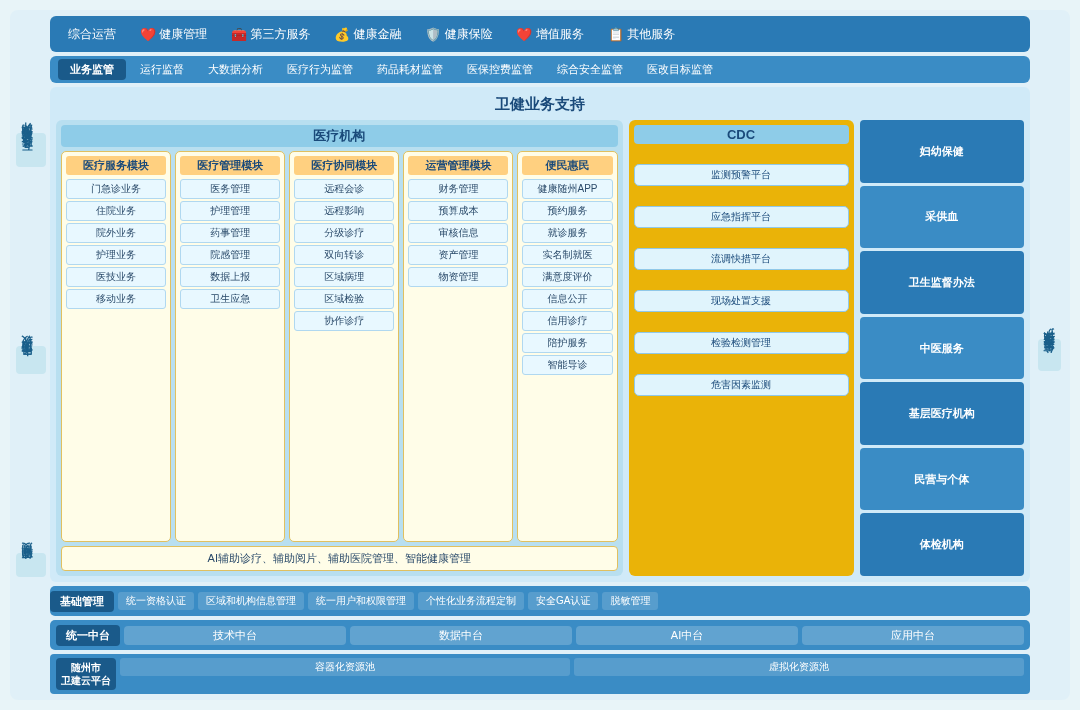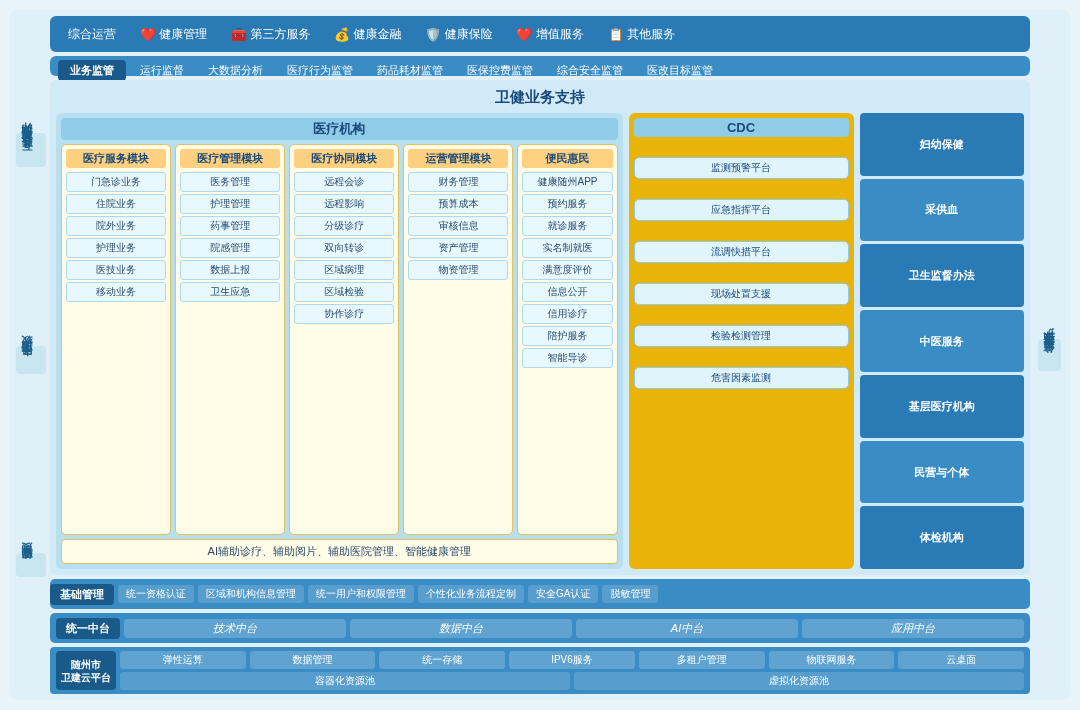--- a/index.html
+++ b/index.html
@@ -101,24 +101,24 @@
     }
     .nav-icon {
       font-size: 13px;
     }
 
     
     .monitor-row {
       background: #3a8cc5;
       border-radius: 6px;
       display: flex;
-      align-items: flex-start;
+      align-items: center;
       gap: 4px;
       padding: 4px 8px;
-      height: 20px;
+      height: 27px;
     }
     .monitor-active {
       background: #1a5a8a;
       color: white;
       font-size: 11px;
       padding: 3px 12px;
       border-radius: 4px;
       font-weight: bold;
     }
     .monitor-item {
@@ -342,21 +342,20 @@
       white-space: nowrap;
     }
     .zhongtai-item {
       color: white;
       font-size: 11px;
       background: rgba(255,255,255,0.2);
       padding: 2px 0;
       border-radius: 4px;
       flex: 1;
       text-align: center;
-      font-style: italic;
     }
 
     .cloud-row {
       background: #3a8cc5;
       border-radius: 4px;
       display: flex;
       gap: 4px;
       padding: 4px 6px;
     }
     .cloud-label {
@@ -564,29 +563,20 @@
         <div class="zhongtai-label">统一中台</div>
         <div class="zhongtai-item">技术中台</div>
         <div class="zhongtai-item">数据中台</div>
         <div class="zhongtai-item">AI中台</div>
         <div class="zhongtai-item">应用中台</div>
       </div>
 
       <div class="cloud-row">
         <div class="cloud-label">随州市<br>卫建云平台</div>
         <div class="cloud-right">
-          <div class="cloud-top">
-            <div class="cloud-item">弹性运算</div>
-            <div class="cloud-item">数据管理</div>
-            <div class="cloud-item">统一存储</div>
-            <div class="cloud-item">IPV6服务</div>
-            <div class="cloud-item">多租户管理</div>
-            <div class="cloud-item">物联网服务</div>
-            <div class="cloud-item">云桌面</div>
-          </div>
           <div class="cloud-bottom">
             <div class="cloud-item-wide">容器化资源池</div>
             <div class="cloud-item-wide">虚拟化资源池</div>
           </div>
         </div>
       </div>
 
     </div>
 
   </div>

